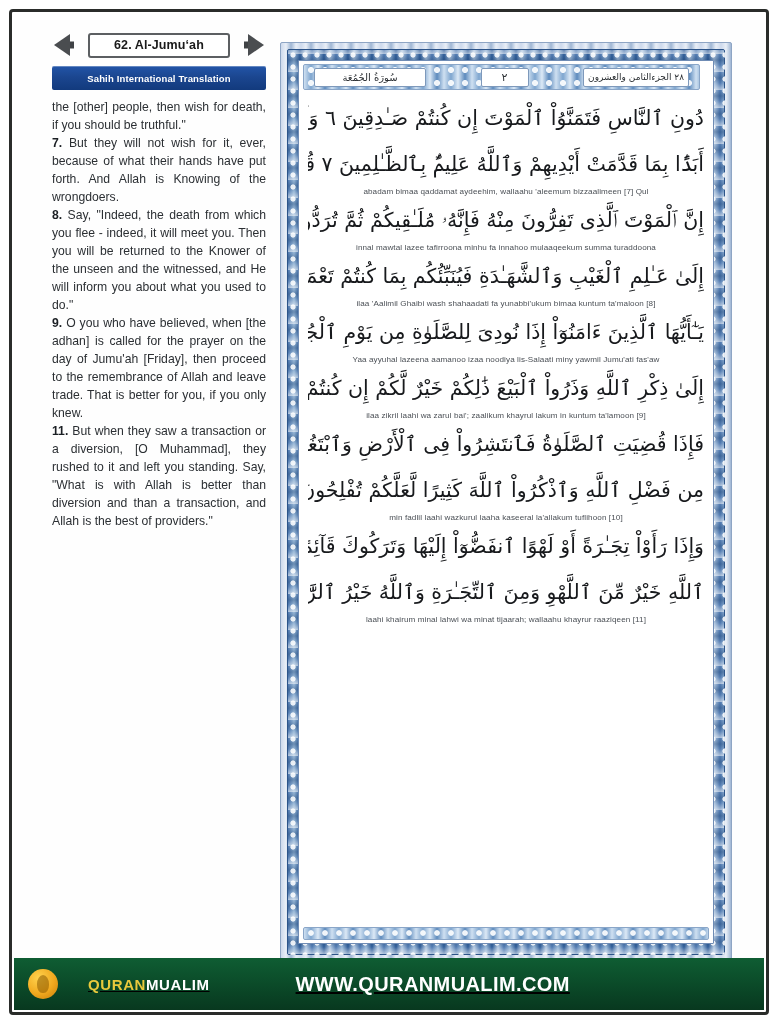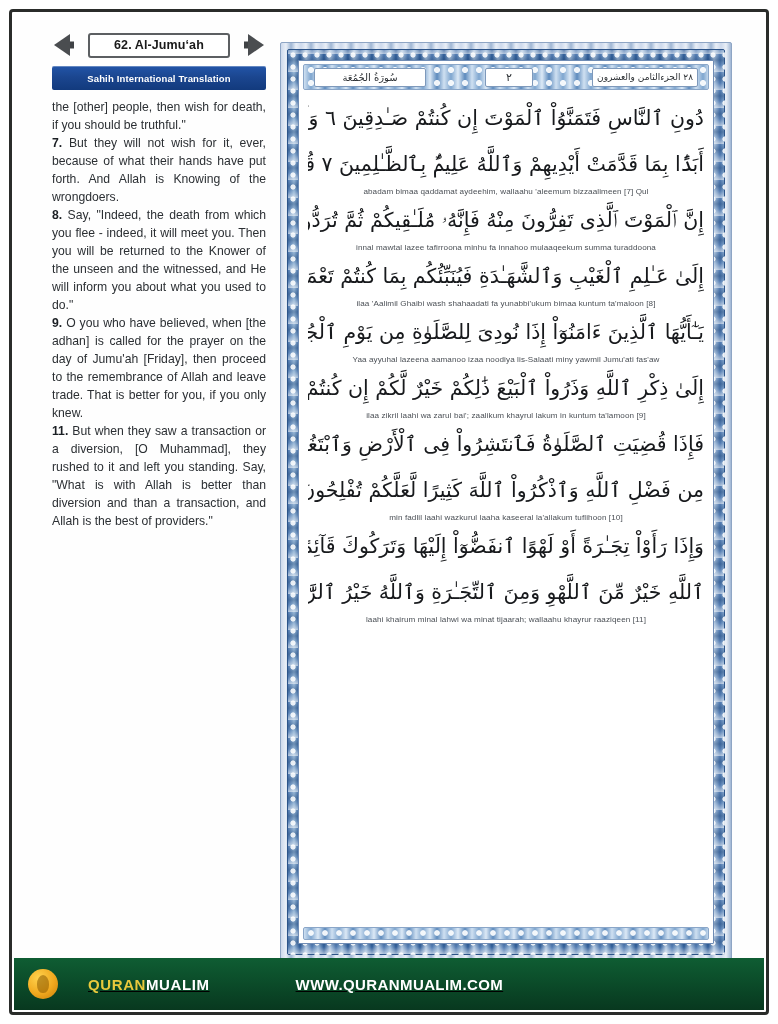--- a/index.html
+++ b/index.html
@@ -165,21 +165,21 @@
     inset: 20px;
     background: #ffffff;
     overflow: hidden;
     padding: 0;
   }
 
   
   .a-header {
     position: relative;
     height: 26px;
-    margin: 2px 3px 0 3px;
+    margin: 2px 12px 0 3px;
     display: flex;
     align-items: center;
     background:
       repeating-linear-gradient(90deg,
         #cfe0f1 0px, #7fa6cf 7px, #dce9f6 14px, #5e8bbd 21px, #cfe0f1 28px);
     border: 1px solid #8aa6c8;
     border-radius: 2px;
     overflow: hidden;
   }
   .a-header::after {
@@ -285,21 +285,21 @@
     font-size: 15px;
     letter-spacing: 0.6px;
     font-weight: bold;
     white-space: nowrap;
   }
   .brand .b1 { color: #e9c93c; }
   .brand .b2 { color: #ffffff; }
   .site-url {
     margin-left: 86px;
     color: #ffffff;
-    font-size: 15px;
+    font-size: 20px;
     font-weight: bold;
     letter-spacing: 0.4px;
     white-space: nowrap;
   }
 </style>
 </head>
 <body>
 
 <div class="page">
   <div class="page-frame">

